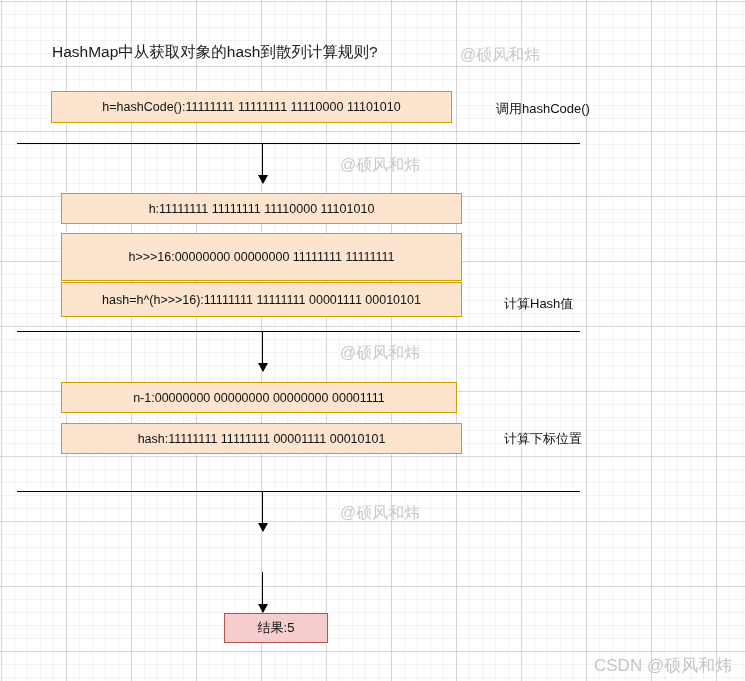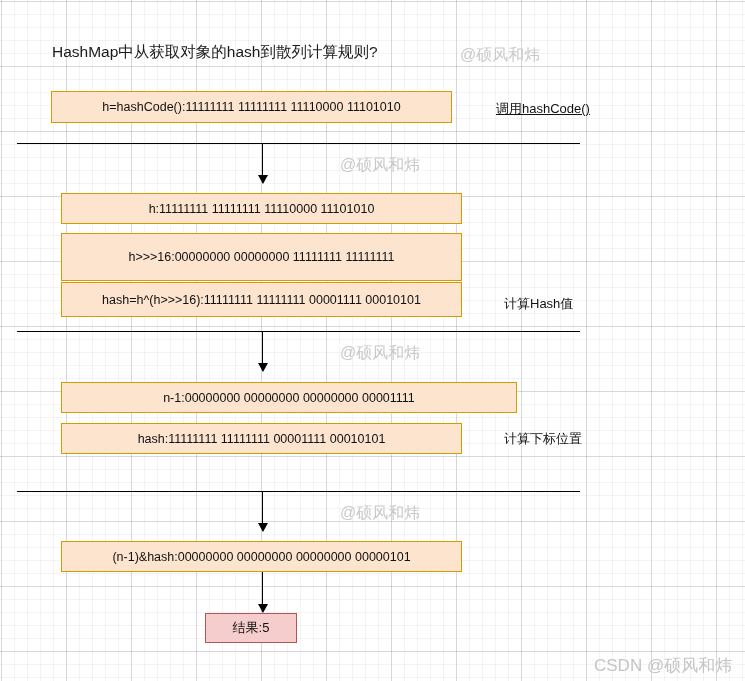--- a/index.html
+++ b/index.html
@@ -119,21 +119,21 @@
 </head>
 <body>
 
 <div id="canvas">
 
   <div class="title">HashMap中从获取对象的hash到散列计算规则?</div>
 
   <div class="watermark" style="left:460px; top:45px;">@硕风和炜</div>
 
   <div class="box" style="left:51px; top:91px; width:401px; height:32px;">h=hashCode():11111111 11111111 11110000 11101010</div>
-  <div class="caption" style="left:496px; top:100px;text-decoration:underline;">调用hashCode()</div>
+  <div class="caption" style="left:496px; top:100px;">调用hashCode()</div>
 
   <div class="divider" style="top:143px;"></div>
 
   <div class="arrow" style="left:262px; top:143px; height:40px;">
     <div class="shaft"></div>
     <div class="head"></div>
   </div>
 
   <div class="watermark" style="left:340px; top:155px;">@硕风和炜</div>
 
@@ -146,38 +146,37 @@
 
   <div class="divider" style="top:331px;"></div>
 
   <div class="arrow" style="left:262px; top:331px; height:40px;">
     <div class="shaft"></div>
     <div class="head"></div>
   </div>
 
   <div class="watermark" style="left:340px; top:343px;">@硕风和炜</div>
 
-  <div class="box" style="left:61px; top:382px; width:456px; height:31px;">n-1:00000000 00000000 00000000 00001111</div>
+  <div class="box" style="left:61px; top:382px; width:396px; height:31px;">n-1:00000000 00000000 00000000 00001111</div>
 
   <div class="box" style="left:61px; top:423px; width:401px; height:31px;">hash:11111111 11111111 00001111 00010101</div>
   <div class="caption" style="left:504px; top:430px;">计算下标位置</div>
 
   <div class="divider" style="top:491px;"></div>
 
   <div class="arrow" style="left:262px; top:491px; height:40px;">
     <div class="shaft"></div>
     <div class="head"></div>
   </div>
 
   <div class="watermark" style="left:340px; top:503px;">@硕风和炜</div>
 
-  <div class="box" style="left:61px; top:541px; width:401px; height:31px;">(n-1)&amp;hash:00000000 00000000 00000000 00000101</div>
 
   <div class="arrow" style="left:262px; top:572px; height:40px;">
     <div class="shaft"></div>
     <div class="head"></div>
   </div>
 
-  <div class="box result" style="left:205px; top:613px; width:92px; height:30px;">结果:5</div>
+  <div class="box result" style="left:224px; top:613px; width:104px; height:30px;">结果:5</div>
 
   <div class="credit" style="left:594px; top:654px;">CSDN @硕风和炜</div>
 
 </div>
 
 </body></html>

